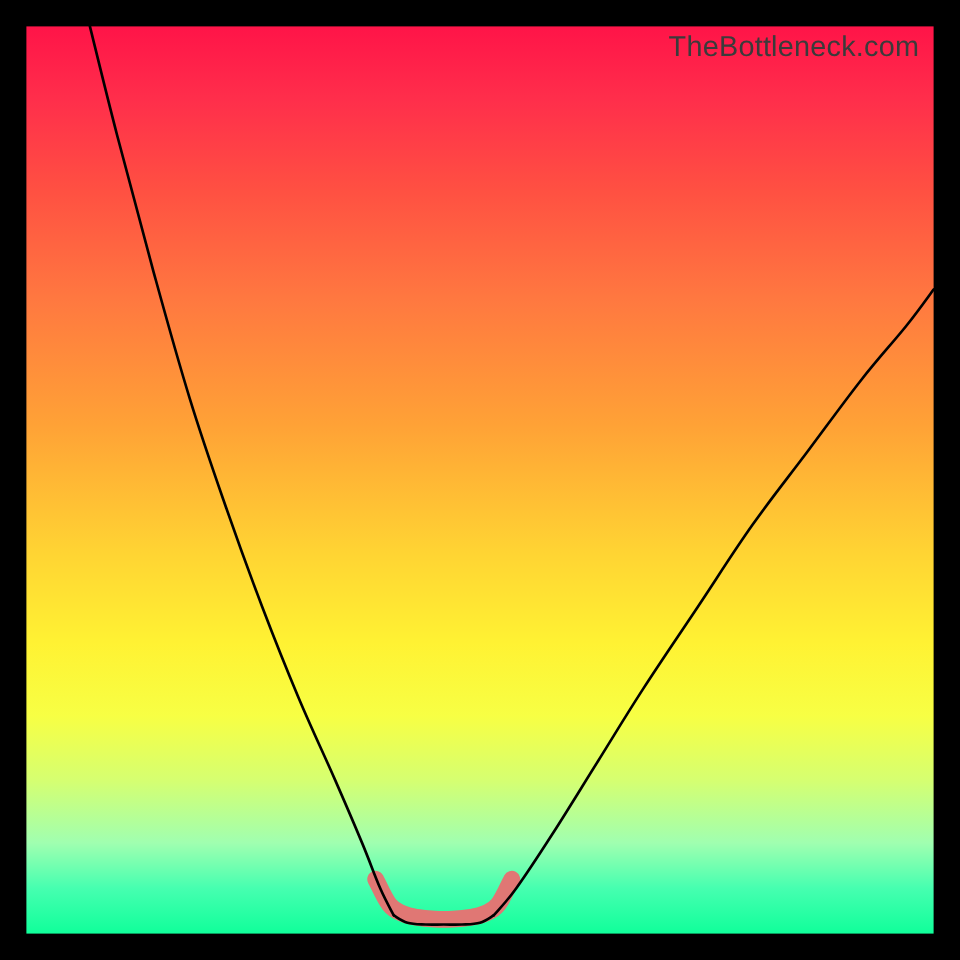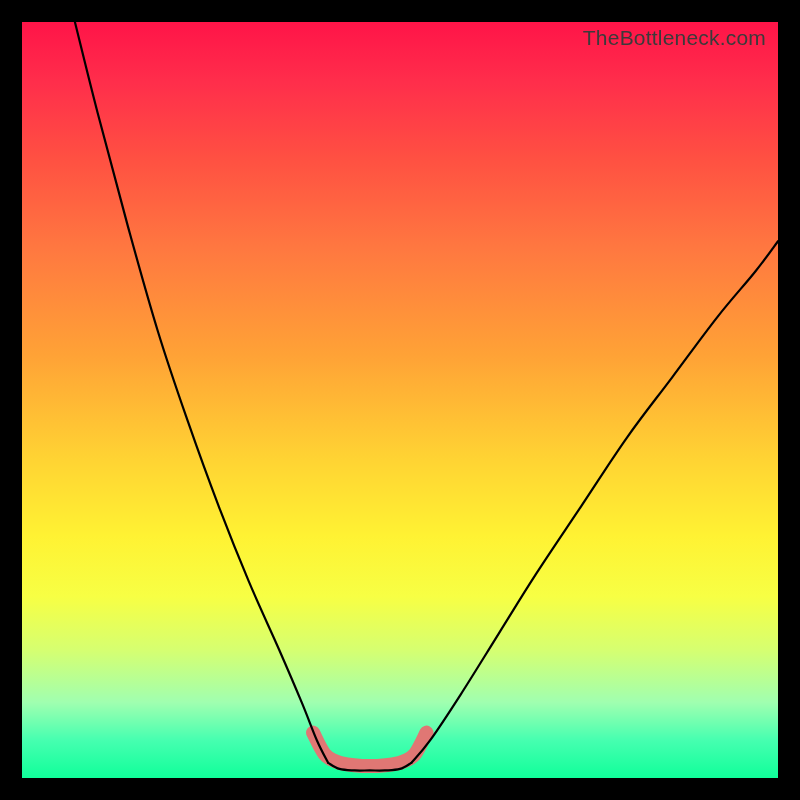--- a/index.html
+++ b/index.html
@@ -37,21 +37,21 @@
       #a0ffb0 90%,
       #46ffb0 95%,
       #10ff9a 100%
     );
   }
   .watermark {
     position: absolute;
     top: 4px;
     right: 12px;
     color: #3b3b3b;
-    font-size: 21px;
+    font-size: 24px;
     font-weight: 400;
     letter-spacing: 0.2px;
     user-select: none;
   }
   svg.curves {
     position: absolute;
     left: 0;
     top: 0;
     width: 756px;
     height: 756px;

